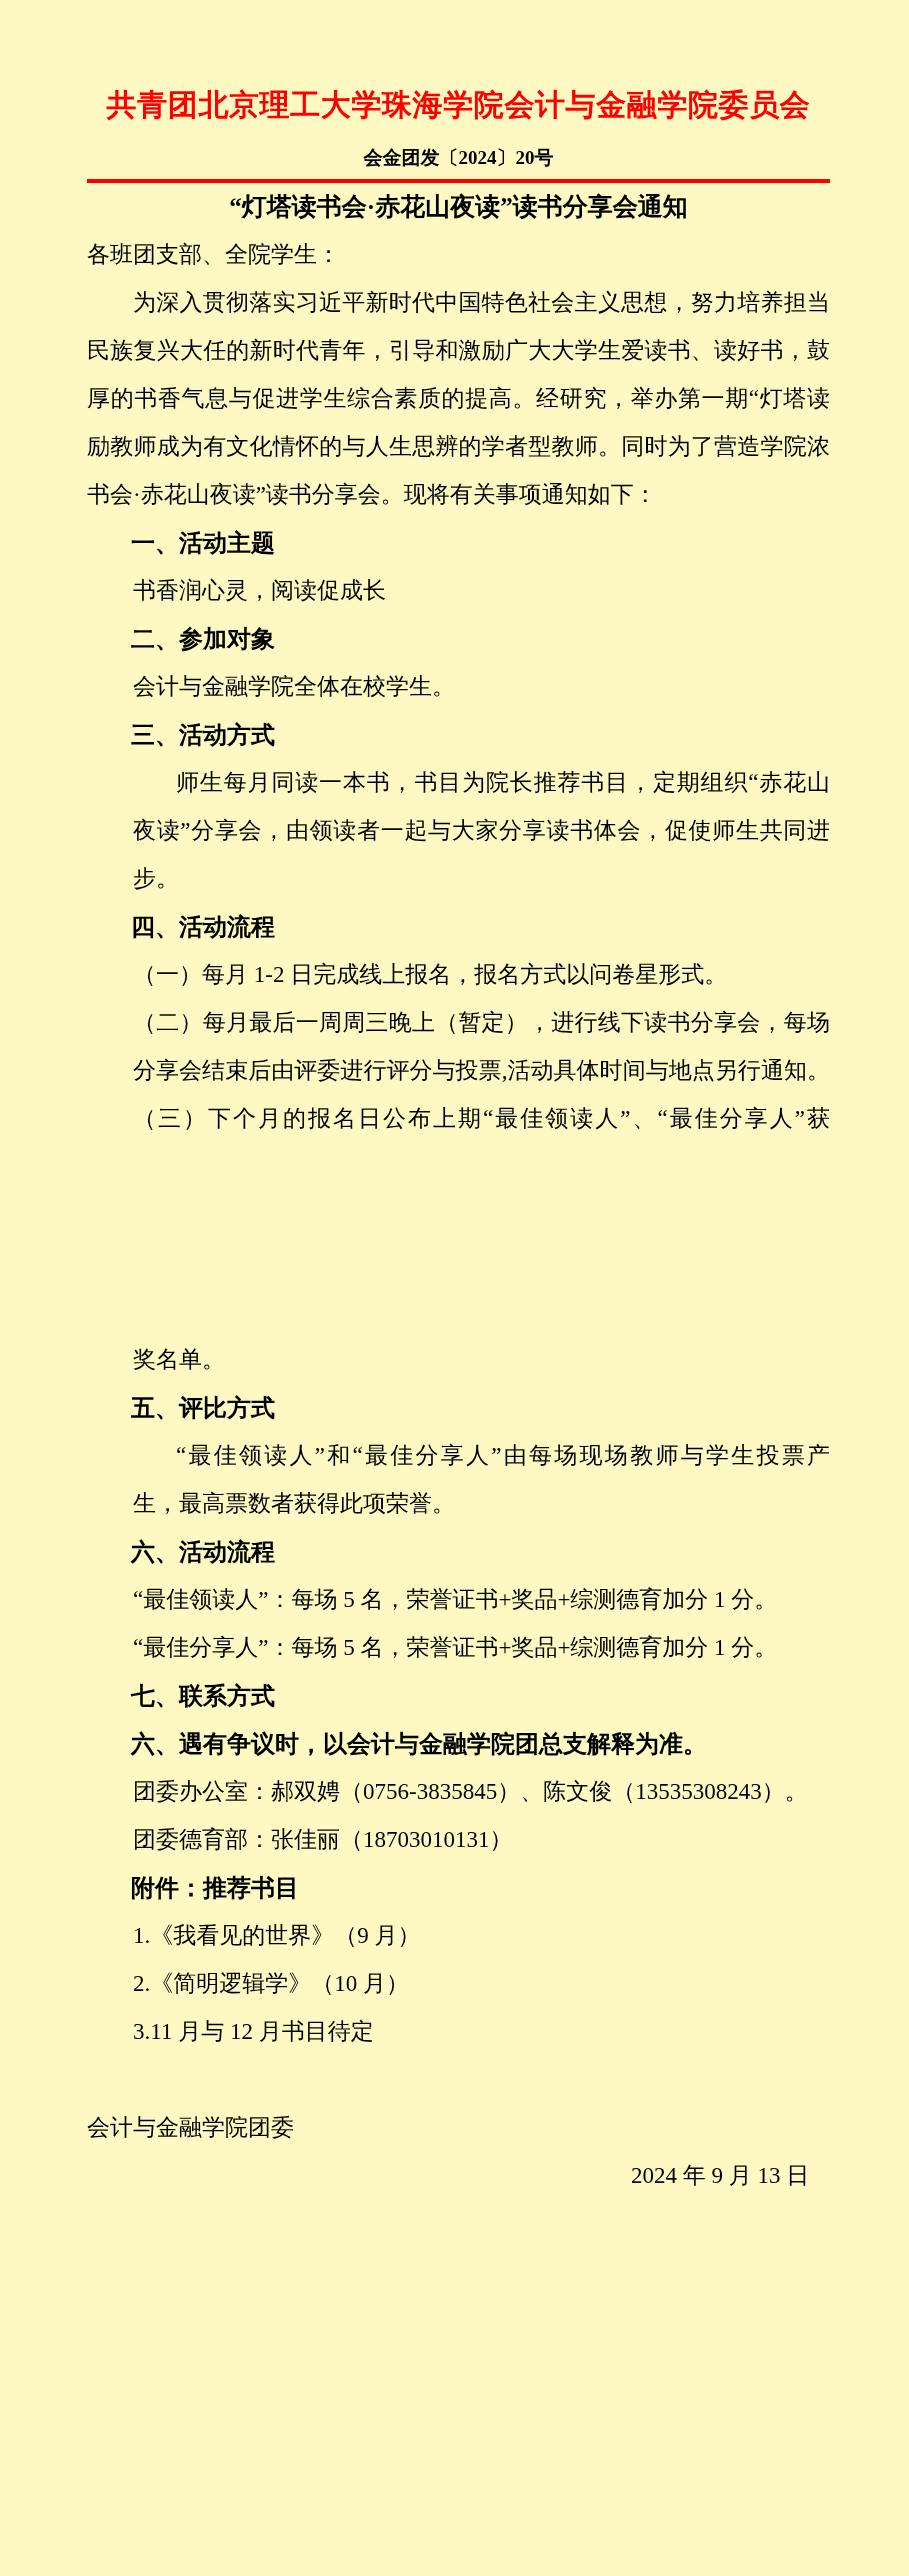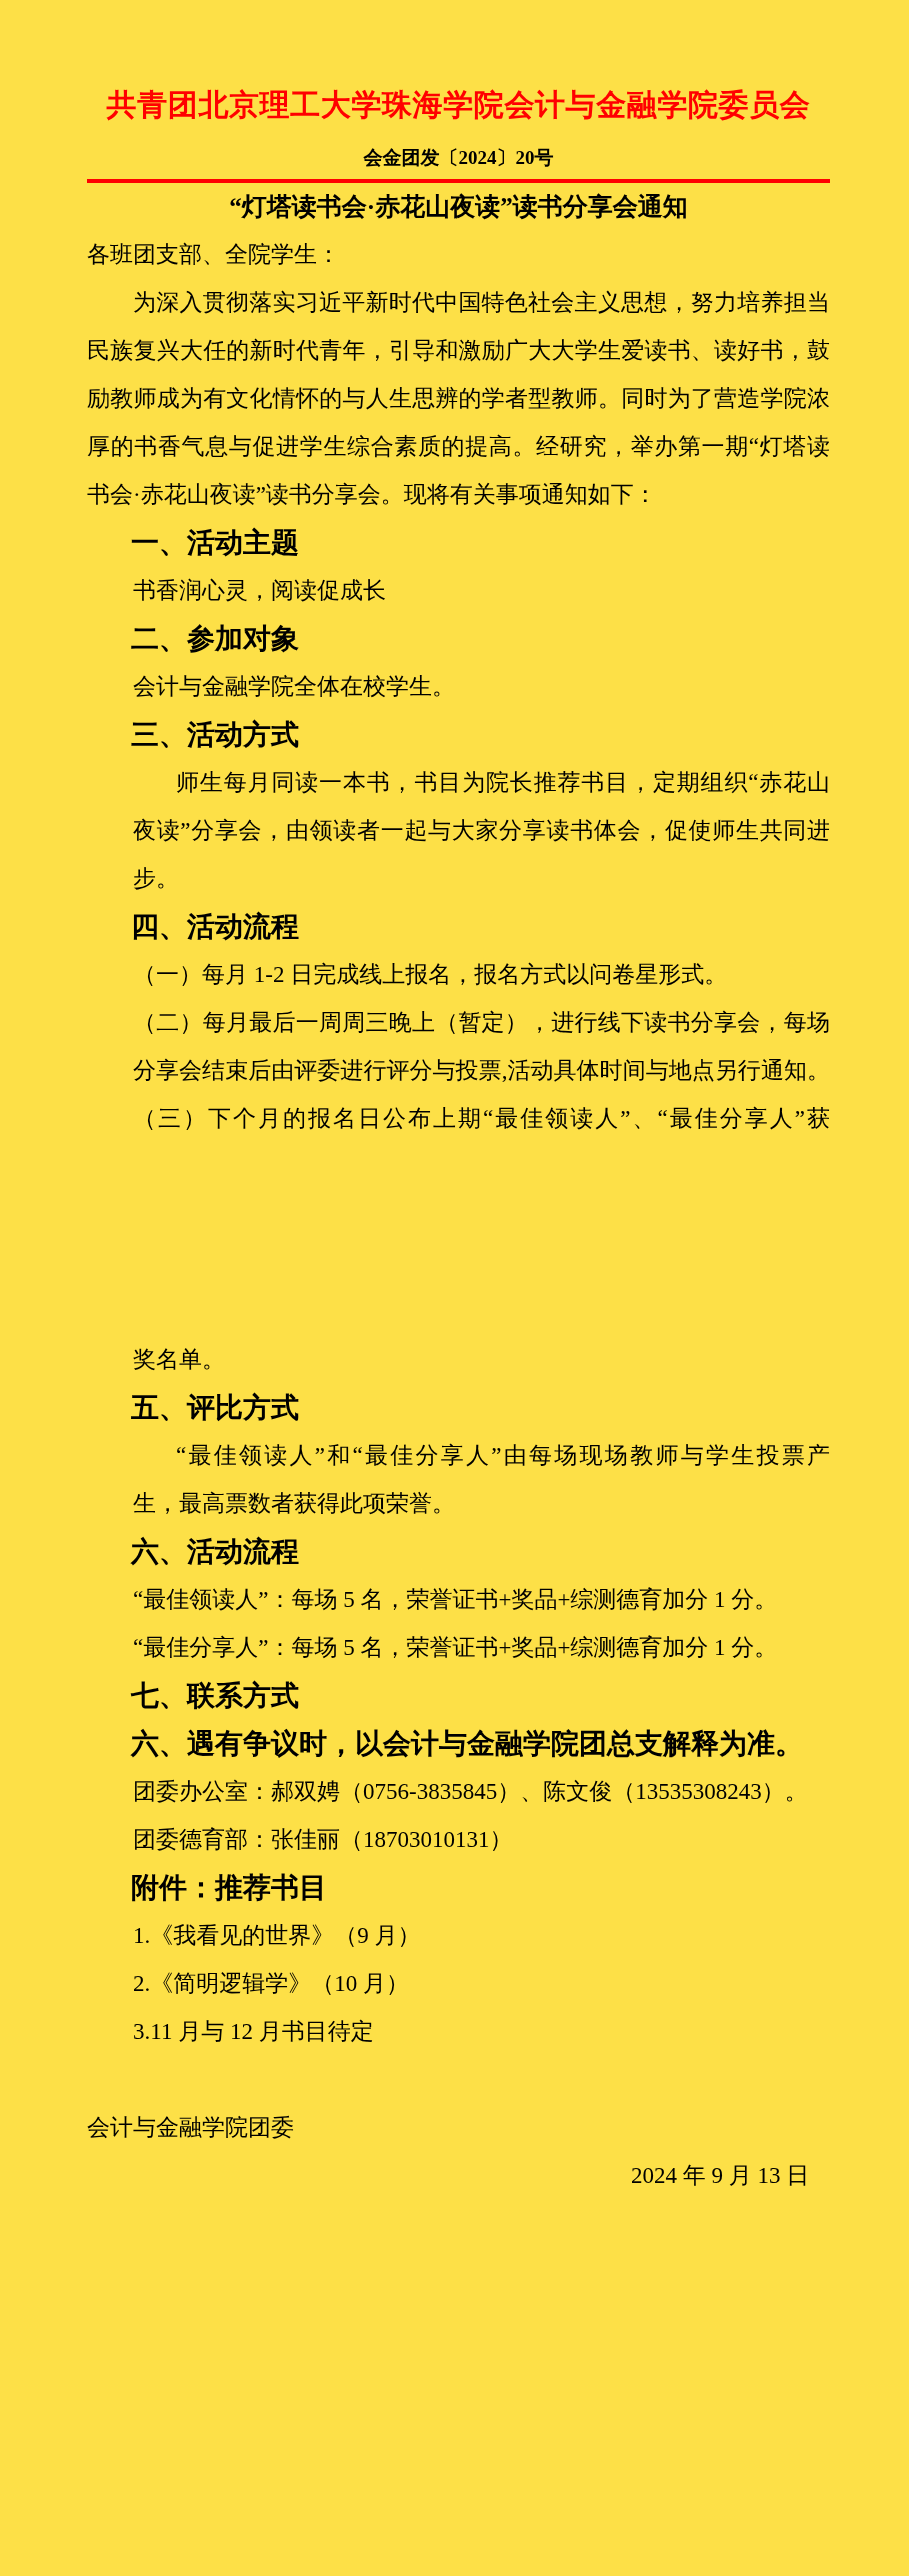--- a/index.html
+++ b/index.html
@@ -1,20 +1,20 @@
 <!DOCTYPE html>
 <html style="font-size:9.2px"><head>
 <meta charset="utf-8">
 <style>
   html, body { margin: 0; padding: 0; background: #ffffff; }
   .page {
     position: relative;
     width: 910px;
     height: 2576px;
-    background: #fde047;
+    background: #fef9c3;
     overflow: hidden;
     color: #000000;
     font-family: "Liberation Serif", "DejaVu Serif", serif;
   }
   .content { padding: 86px 80px 0 87px; }
 
   .org-title {
     color: #ff0000;
     font-weight: bold;
     font-size: 30px;
@@ -45,21 +45,21 @@
   .body-line {
     font-size: 23px;
     line-height: 48px;
   }
   .ind2 { padding-left: 46px; }
   .indfirst { padding-left: 89px; }
   .full { text-align: justify; text-align-last: justify; }
   .heading {
     font-family: "Liberation Sans", "DejaVu Sans", sans-serif;
     font-weight: bold;
-    font-size: 28px;
+    font-size: 24px;
     line-height: 48px;
     padding-left: 44px;
   }
   .gap-pagebreak { margin-top: 193px; }
   .sig-org { margin-top: 48px; }
   .sig-date { text-align: right; padding-right: 20.7px; }
 </style>
 </head>
 <body>
 
@@ -68,22 +68,22 @@
 
     <div class="org-title">共青团北京理工大学珠海学院会计与金融学院委员会</div>
     <div class="doc-number">会金团发〔2024〕20号</div>
     <div class="red-rule"></div>
     <div class="doc-title">“灯塔读书会·赤花山夜读”读书分享会通知</div>
 
     <div class="body-line">各班团支部、全院学生：</div>
 
     <div class="body-line ind2 full">为深入贯彻落实习近平新时代中国特色社会主义思想，努力培养担当</div>
     <div class="body-line full">民族复兴大任的新时代青年，引导和激励广大大学生爱读书、读好书，鼓</div>
+    <div class="body-line full">厚的书香气息与促进学生综合素质的提高。经研究，举办第一期“灯塔读</div>
     <div class="body-line full">励教师成为有文化情怀的与人生思辨的学者型教师。同时为了营造学院浓</div>
-    <div class="body-line full">厚的书香气息与促进学生综合素质的提高。经研究，举办第一期“灯塔读</div>
     <div class="body-line">书会·赤花山夜读”读书分享会。现将有关事项通知如下：</div>
 
     <div class="heading">一、活动主题</div>
     <div class="body-line ind2">书香润心灵，阅读促成长</div>
 
     <div class="heading">二、参加对象</div>
     <div class="body-line ind2">会计与金融学院全体在校学生。</div>
 
     <div class="heading">三、活动方式</div>
     <div class="body-line indfirst full">师生每月同读一本书，书目为院长推荐书目，定期组织“赤花山</div>

